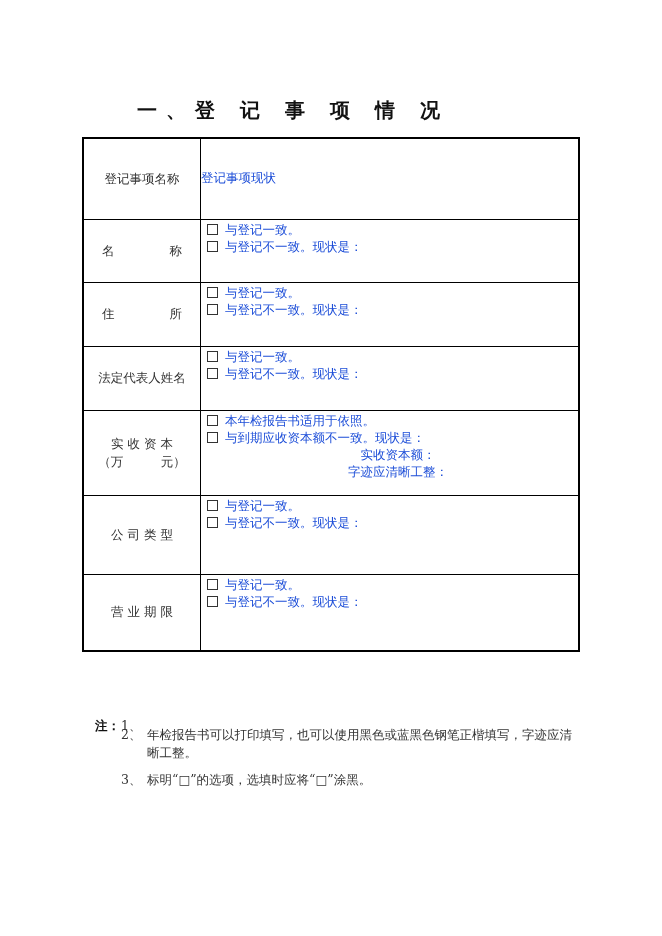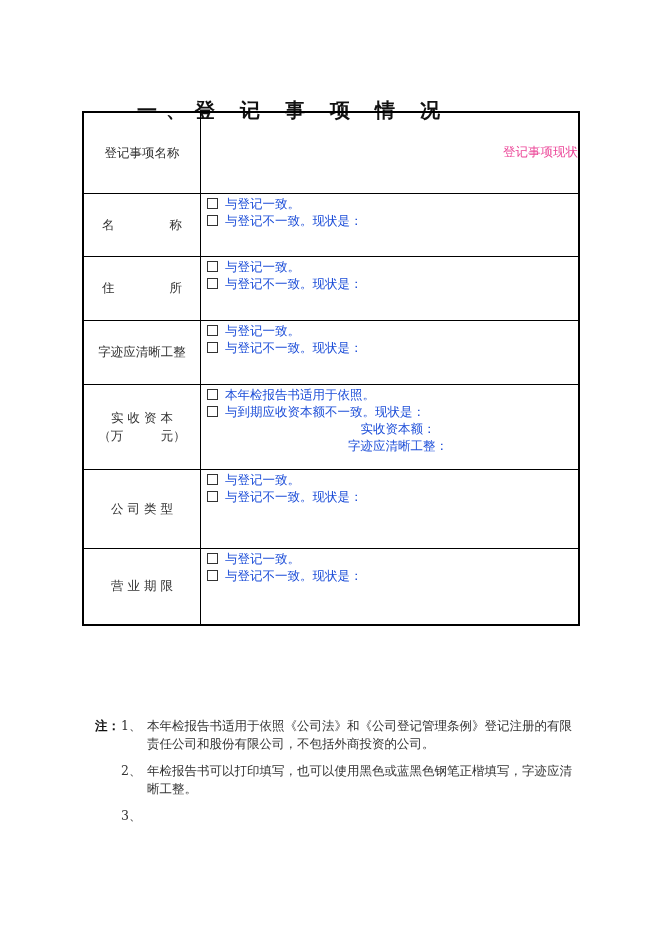--- a/index.html
+++ b/index.html
@@ -1,26 +1,26 @@
 <!DOCTYPE html>
 <html><head>
   <meta charset="utf-8">
   <style>
     html, body { margin: 0; padding: 0; background: #ffffff; }
     body { width: 662px; height: 936px; position: relative; overflow: hidden;
       font-family: "DejaVu Serif", "Liberation Serif", serif; color: #222; }
     .title { position: absolute; left: 0; width: 586px; top: 97px; text-align: center;
       font-family: "DejaVu Sans", "Liberation Sans", sans-serif; font-size: 20px; font-weight: bold;
       letter-spacing: 9px; color: #111; }
-    table.reg { position: absolute; left: 82px; top: 111px; width: 498px; border-collapse: collapse;
+    table.reg { position: absolute; left: 82px; top: 137px; width: 498px; border-collapse: collapse;
       border: 2px solid #000; table-layout: fixed; }
     table.reg td { border: 1px solid #000; padding: 0; vertical-align: middle; font-size: 12.5px; }
     td.name { width: 116px; text-align: center; color: #333; line-height: 18px; }
     td.status { vertical-align: top !important; padding: 1px 0 0 6px !important; line-height: 17px; color: #1d4ed8; }
-    td.hdr-status { text-align: right; color: #ec4899; }
+    td.hdr-status { text-align: left; color: #1d4ed8; }
     .opt { display: block; white-space: nowrap; }
     .box { display: inline-block; width: 9px; height: 9px; border: 1px solid #333; margin-right: 7px; vertical-align: -1px; }
     .sub { display: block; padding-left: 11px; text-align: center; }
     .spread { display: flex; justify-content: space-between; padding: 0 18px; }
     .notes { position: absolute; left: 95px; top: 717px; width: 480px; font-size: 12.5px; line-height: 18px; color: #333; }
     .note { position: relative; padding-left: 52px; margin-bottom: 9px; }
     .note .num { position: absolute; left: 26px; top: 0; }
     .note .lbl { position: absolute; left: 0; top: 0; font-weight: bold; color: #111; font-family: "DejaVu Sans", sans-serif; }
   </style>
 </head>
@@ -55,21 +55,21 @@
             <span>所</span>
           </div>
     </td>
     <td class="status">
       <span class="opt"><span class="box"></span><span>与登记一致。</span></span>
       <span class="opt"><span class="box"></span><span>与登记不一致。现状是：</span></span>
     </td>
   </tr>
 
   <tr style="height:64px">
-    <td class="name">字迹应清晰工整</td>
+    <td class="name">法定代表人姓名</td>
     <td class="status">
       <span class="opt"><span class="box"></span><span>与登记一致。</span></span>
       <span class="opt"><span class="box"></span><span>与登记不一致。现状是：</span></span>
     </td>
   </tr>
 
 
   <tr style="height:85px">
     <td class="name">
       <div>实 收 资 本</div>
@@ -98,22 +98,22 @@
       <span class="opt"><span class="box"></span><span>与登记不一致。现状是：</span></span>
     </td>
   </tr>
 </tbody>
   </table>
 
 <div class="notes">
   <div class="note">
     <span class="lbl">注：</span>
     <span class="num">1、</span>
-    <span>本年检报告书适用于依照《公司法》和《公司登记管理条例》登记注册的有限责任公司和股份有限公司，不包括外商投资的公司。</span>
   </div>
   <div class="note">
     <span class="num">2、</span>
     <span>年检报告书可以打印填写，也可以使用黑色或蓝黑色钢笔正楷填写，字迹应清晰工整。</span>
   </div>
   <div class="note">
     <span class="num">3、</span>
+    <span>标明“□”的选项，选填时应将“□”涂黑。</span>
   </div>
 </div>
 
 </body></html>

